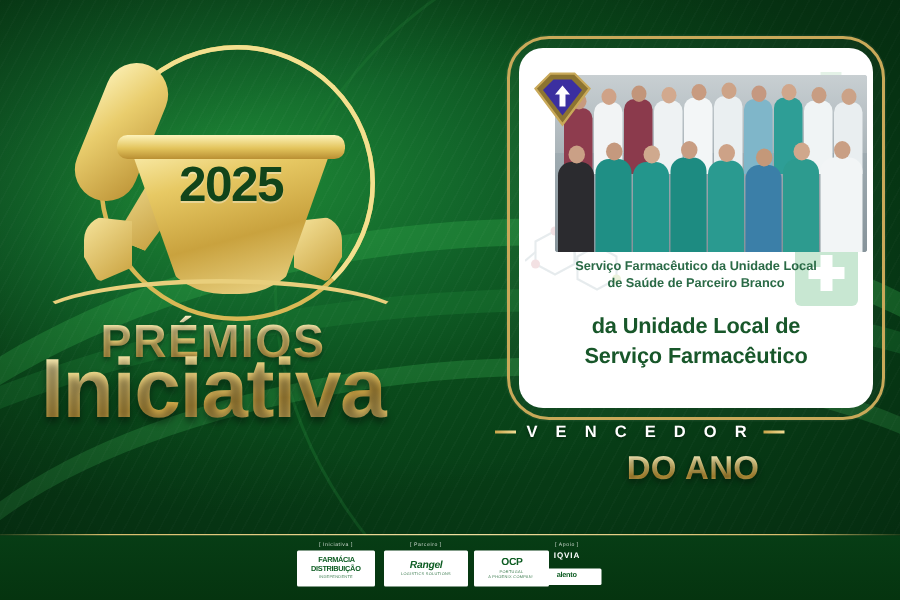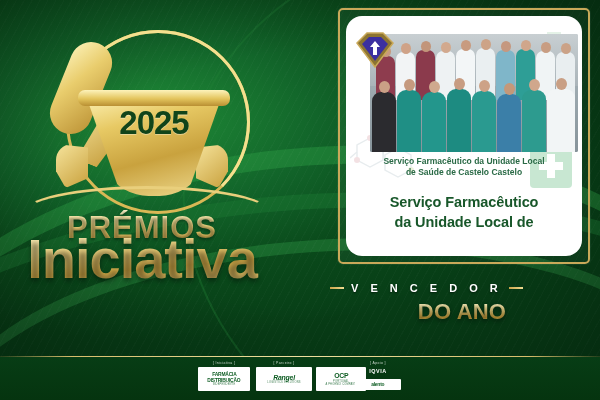--- a/index.html
+++ b/index.html
@@ -112,22 +112,22 @@
   .almofariz{
     position:absolute;left:0;top:208px;width:268px;text-align:center;
     font-size:56px;font-weight:bold;letter-spacing:-1px;
     background:linear-gradient(175deg,#fffbe0 0%,#f0da8d 30%,#cfa745 62%,#e8d184 100%);
     -webkit-background-clip:text;background-clip:text;color:transparent;
     text-shadow:0 3px 5px rgba(0,0,0,.4);
   }
 
   
   #card-frame{
-    position:absolute;left:338px;top:8px;width:248px;height:252px;
-    border:2px solid #c9a959;border-radius:5px;
+    position:absolute;left:338px;top:24px;width:248px;height:252px;
+    border:2px solid #c9a959;border-radius:28px;
     background:rgba(255,255,255,.03);
     box-shadow:0 0 0 1px rgba(255,255,255,.05);
   }
   #card{
     position:absolute;left:6px;top:6px;right:6px;bottom:6px;
     background:#ffffff;border-radius:16px;overflow:hidden;
   }
   .deco{position:absolute;pointer-events:none;}
   .deco-cross{
     width:44px;height:44px;right:6px;top:16px;
@@ -296,26 +296,26 @@
       </div>
 
       <svg class="shield" viewBox="0 0 42 40">
         <polygon points="3,13 13,3 29,3 39,13 21,37" fill="#8c7431" stroke="#c9a959" stroke-width="1.5"></polygon>
         <polygon points="8,14 15,7 27,7 34,14 21,31" fill="#3b2fa0"></polygon>
         <path d="M21 11 L16 17 L19 17 L19 25 L23 25 L23 17 L26 17 Z" fill="#ffffff"></path>
       </svg>
 
       <div class="caption">
         <div>Serviço Farmacêutico da Unidade Local</div>
-        <div>de Saúde de Castelo Castelo</div>
+        <div>de Saúde de Parceiro Branco</div>
       </div>
 
       <div class="card-title">
+        <div>da Unidade Local de</div>
         <div>Serviço Farmacêutico</div>
-        <div>da Unidade Local de</div>
       </div>
 
     </div>
   </div>
 
   <div id="award">
     <div class="vencedor-row">
       <span class="dash"></span>
       <span class="vencedor">V E N C E D O R</span>
       <span class="dash"></span>

